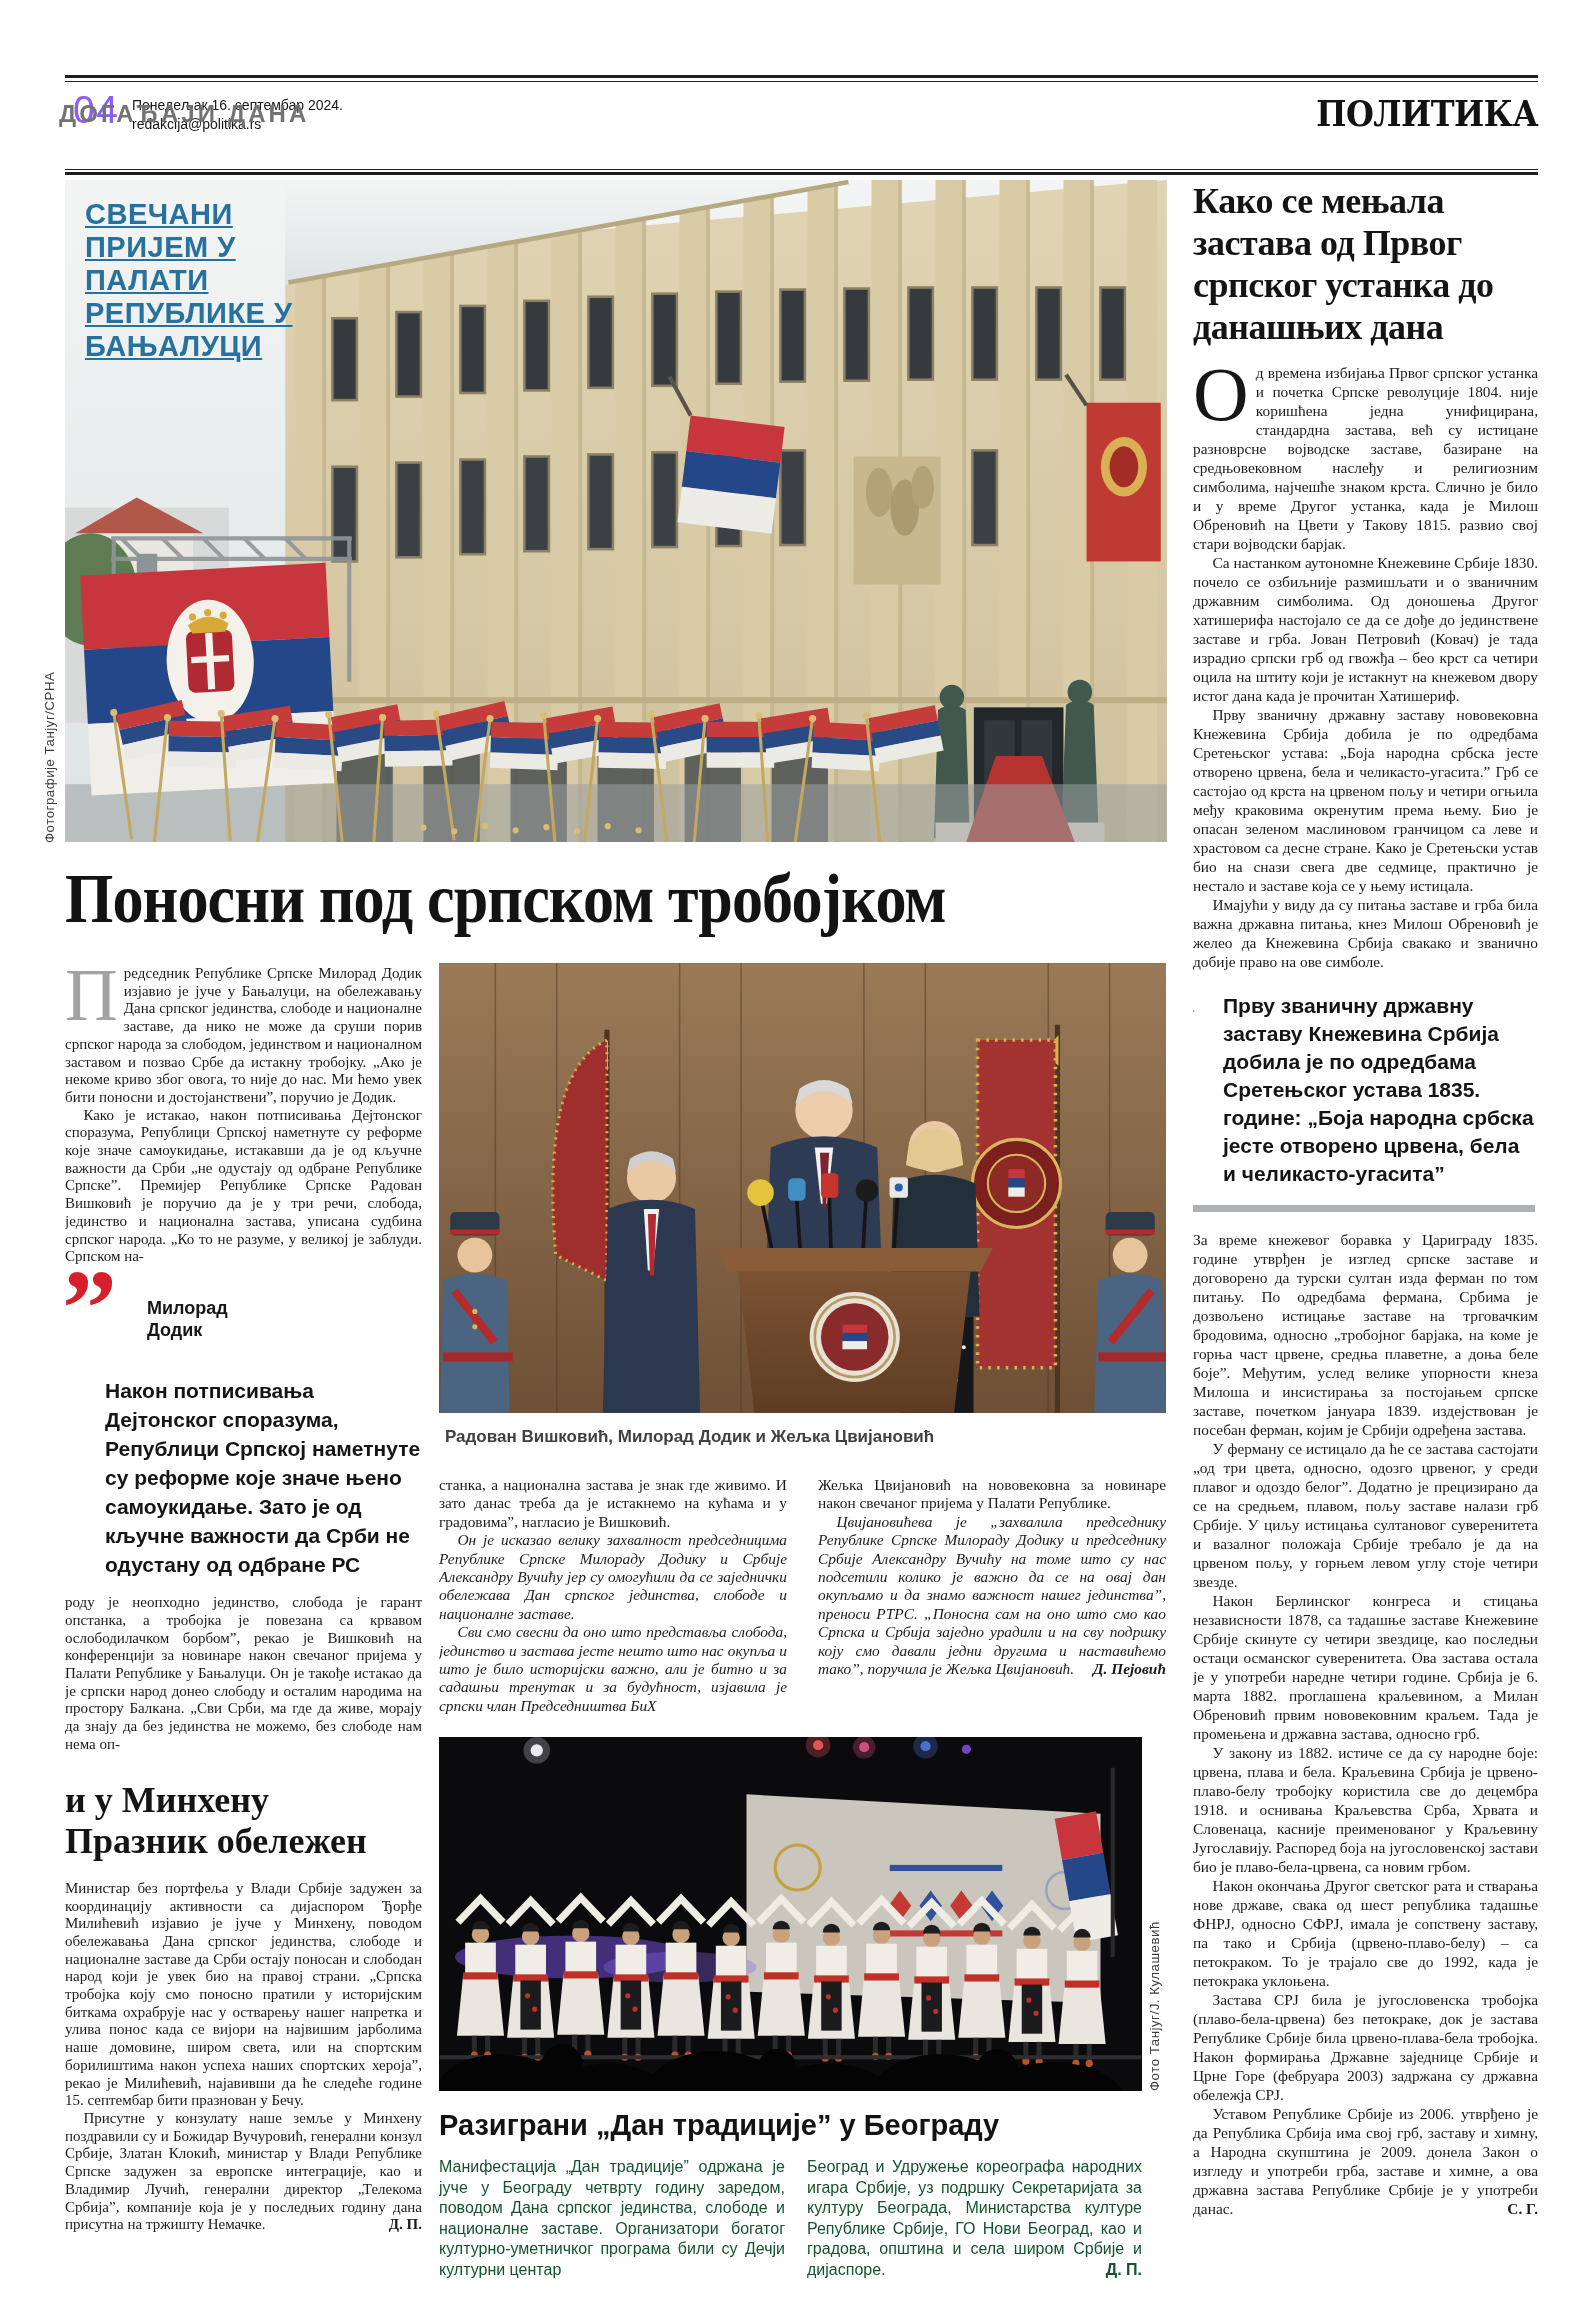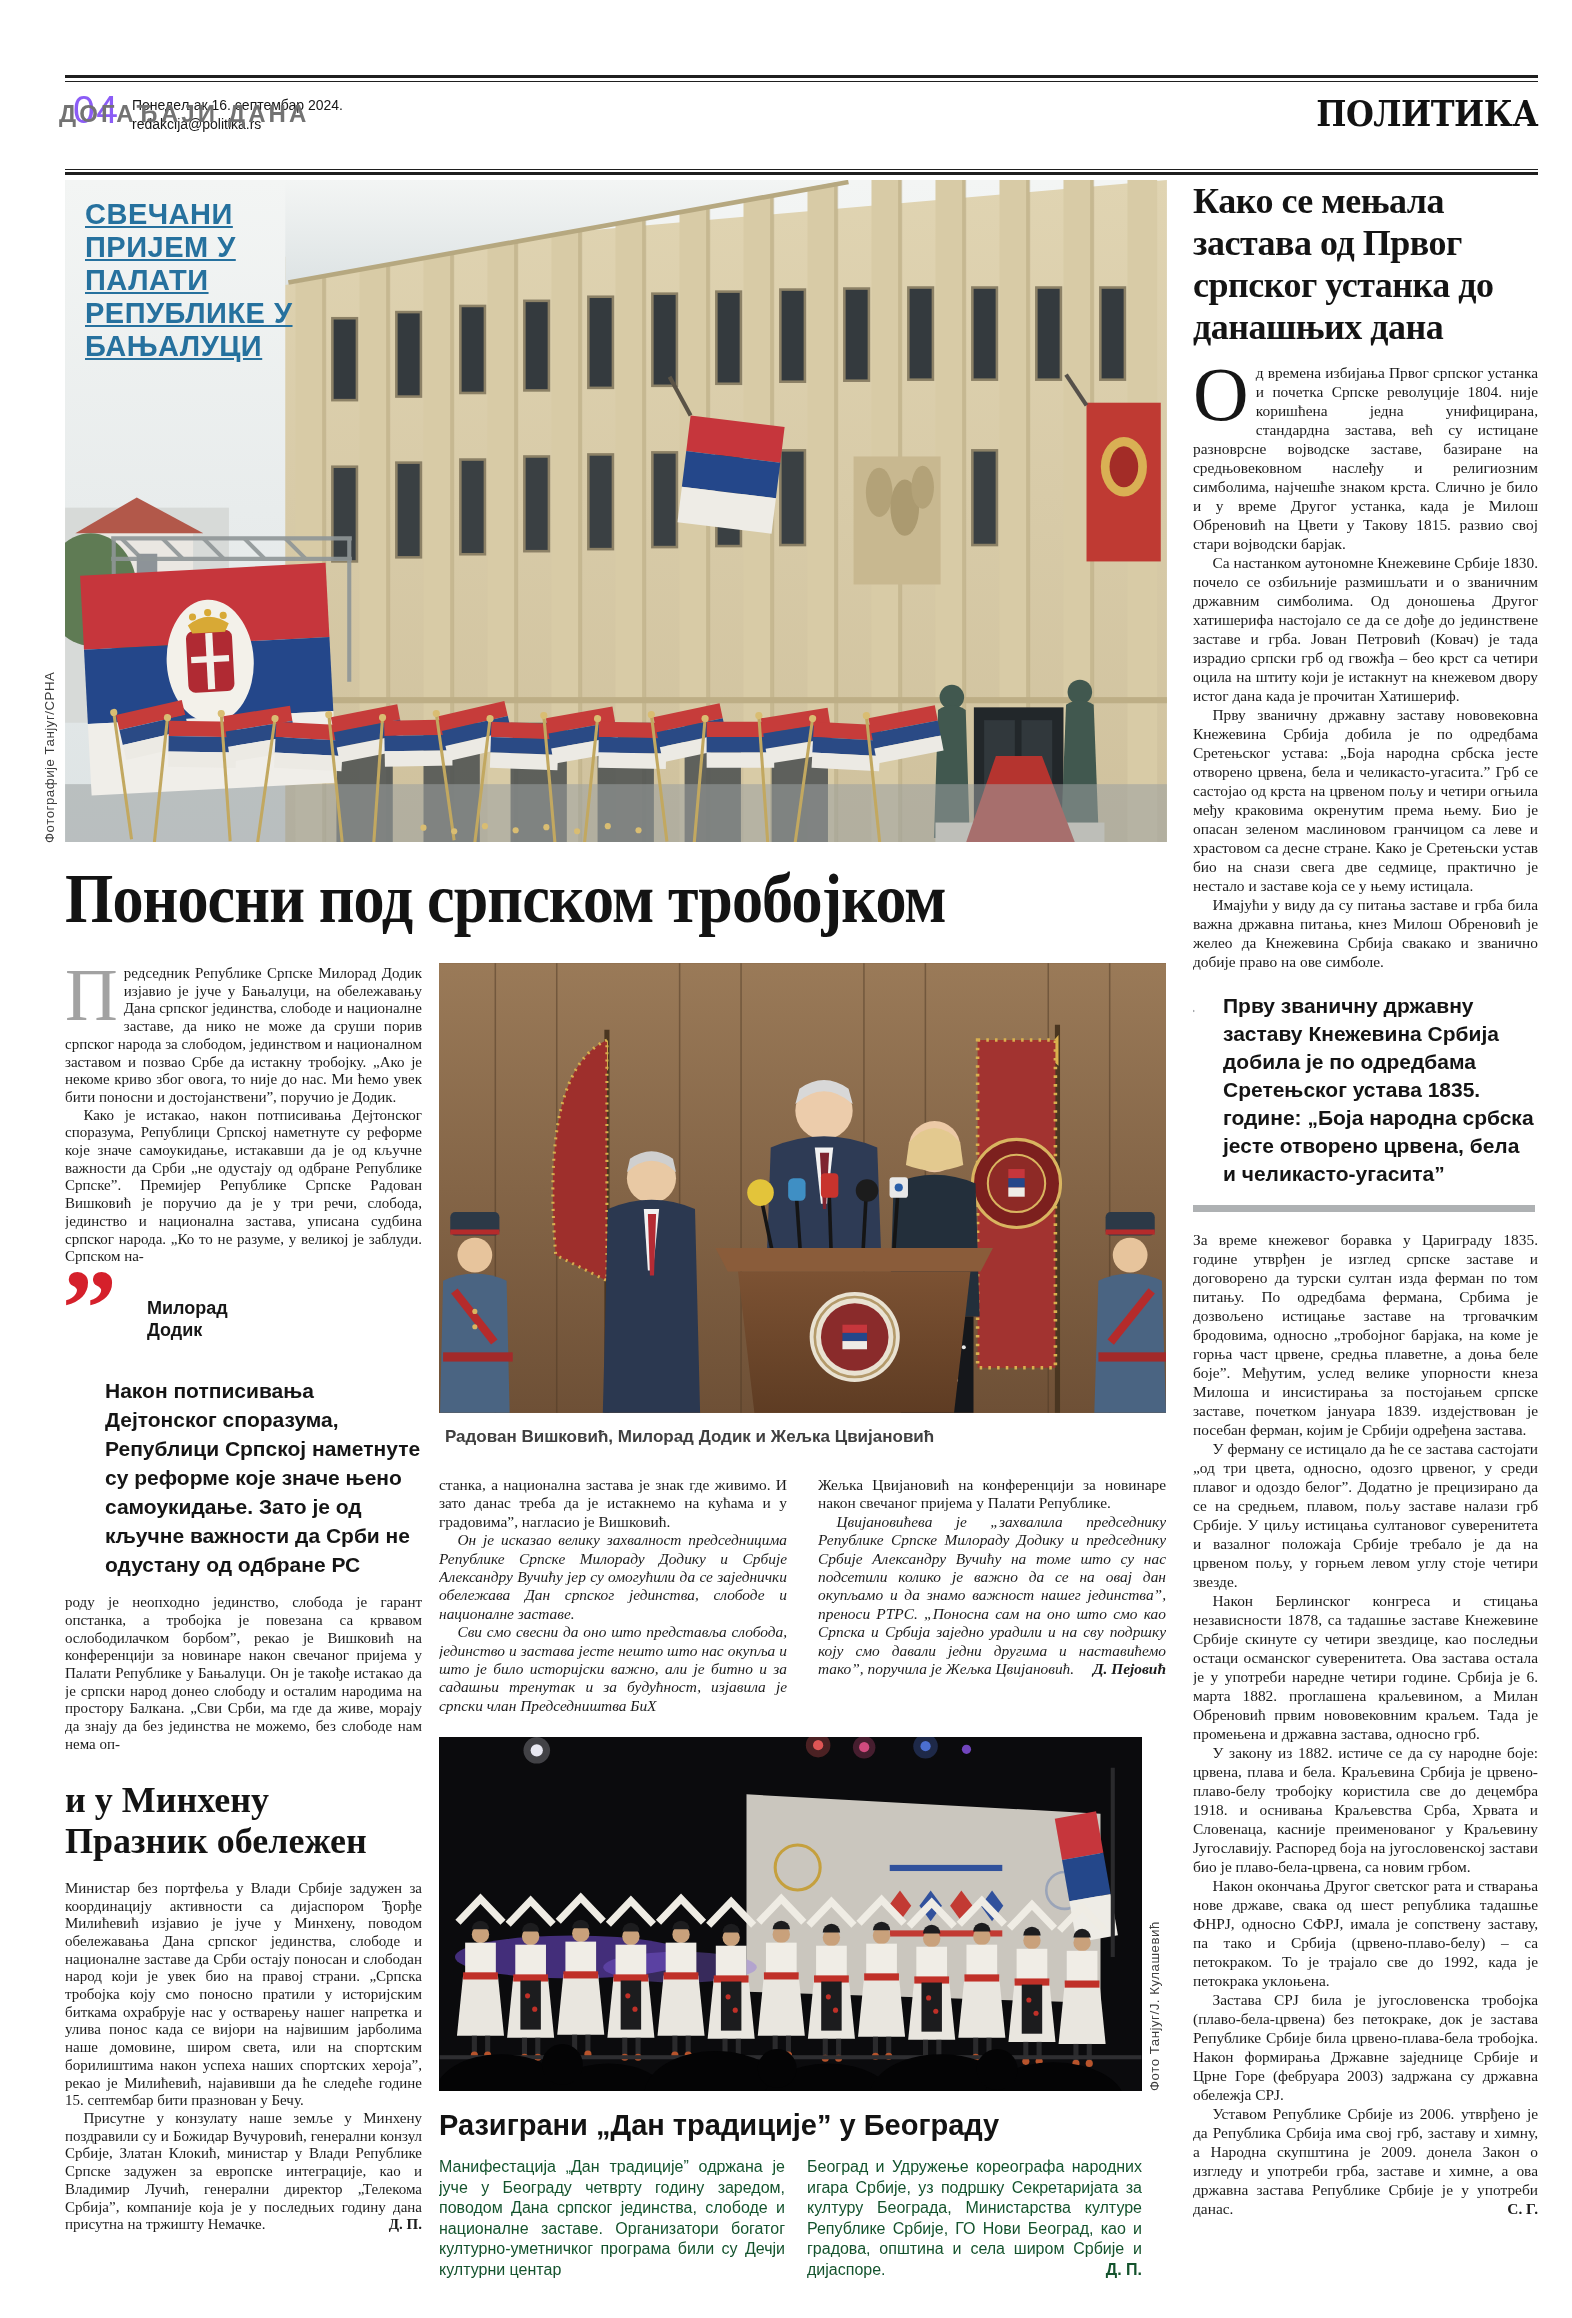--- a/index.html
+++ b/index.html
@@ -452,21 +452,21 @@
   </svg>
 </div>
 <div class="abs" id="photo-caption">Радован Вишковић, Милорад Додик и Жељка Цвијановић</div>
 
 <div class="abs" id="col2">
   <p class="mpara">станка, а национална застава је знак где живимо. И зато данас треба да је истакнемо на кућама и у градовима”, нагласио је Вишковић.</p>
   <p class="mpara ind">Он је исказао велику захвалност председницима Републике Српске Милораду Додику и Србије Александру Вучићу јер су омогућили да се заједнички обележава Дан српског јединства, слободе и националне заставе.</p>
   <p class="mpara ind">Сви смо свесни да оно што представља слобода, јединство и застава јесте нешто што нас окупља и што је било историјски важно, али је битно и за садашњи тренутак и за будућност, изјавила је српски члан Председништва БиХ</p>
 </div>
 <div class="abs" id="col3">
-  <p class="mpara">Жељка Цвијановић на конференцији за новинаре након свечаног пријема у Палати Републике.</p>
+  <p class="mpara">Жељка Цвијановић на нововековна за новинаре након свечаног пријема у Палати Републике.</p>
   <p class="mpara ind"><span>Цвијановићева је „захвалила председнику Републике Српске Милораду Додику и председнику Србије Александру Вучићу на томе што су нас подсетили колико је важно да се на овај дан окупљамо и да знамо важност нашег јединства”, преноси РТРС. „Поносна сам на оно што смо као Српска и Србија заједно урадили и на сву подршку коју смо давали једни другима и наставићемо тако”, поручила је Жељка Цвијановић.</span> <span class="byline">Д. Пејовић</span></p>
 </div>
 
 <div class="abs" style="left:439px;top:1737px;width:703px;height:354px;overflow:hidden;background:#0a0a0c;">
   <svg width="703" height="354" viewBox="0 0 1372 692" xmlns="http://www.w3.org/2000/svg">
     <defs>
       <g id="dancer">
         <polyline points="-44,-250 0,-296 44,-250" stroke="#efece4" stroke-width="14" fill="none"></polyline>
         <circle cx="0" cy="-226" r="17" fill="#c9a17b"></circle>
         <path d="M-17,-236 a17,17 0 0 1 34,0 z" fill="#1d1d1f"></path>

